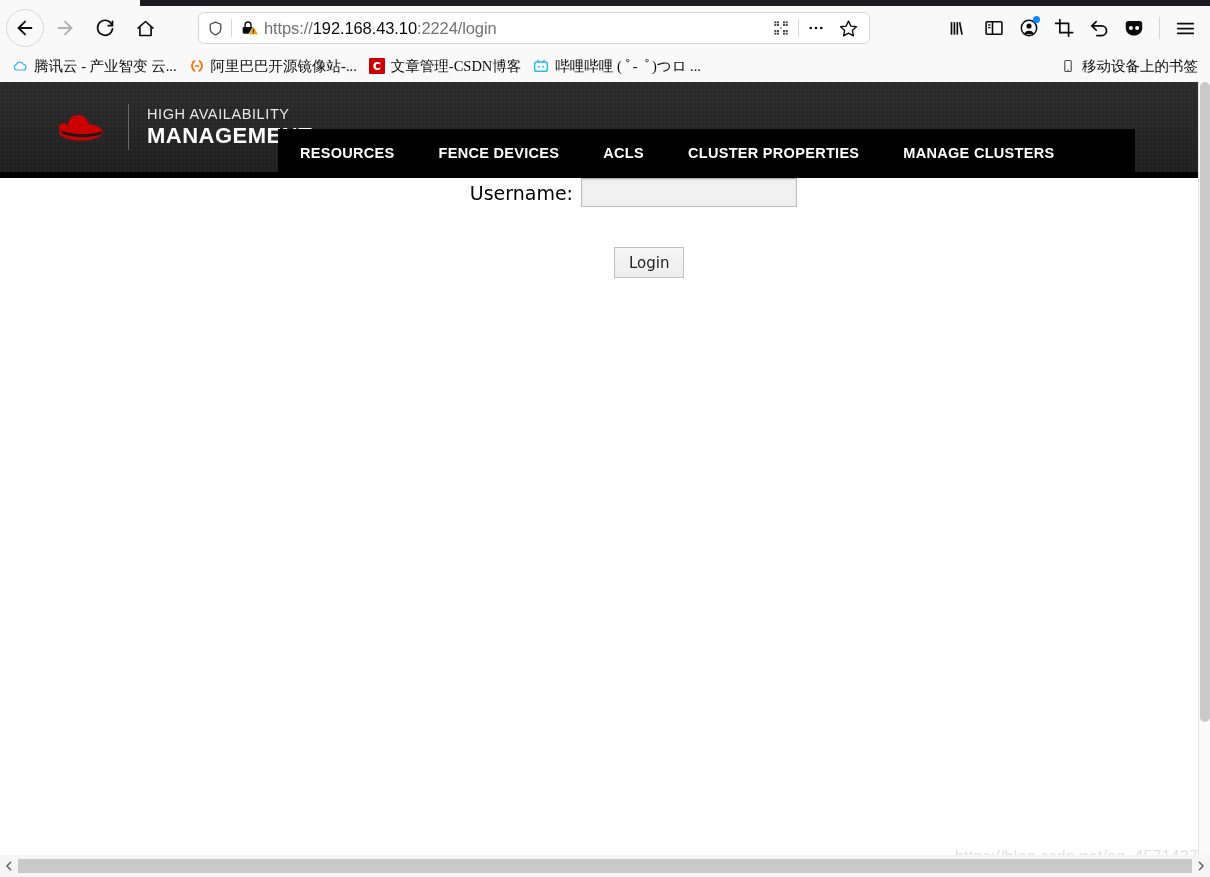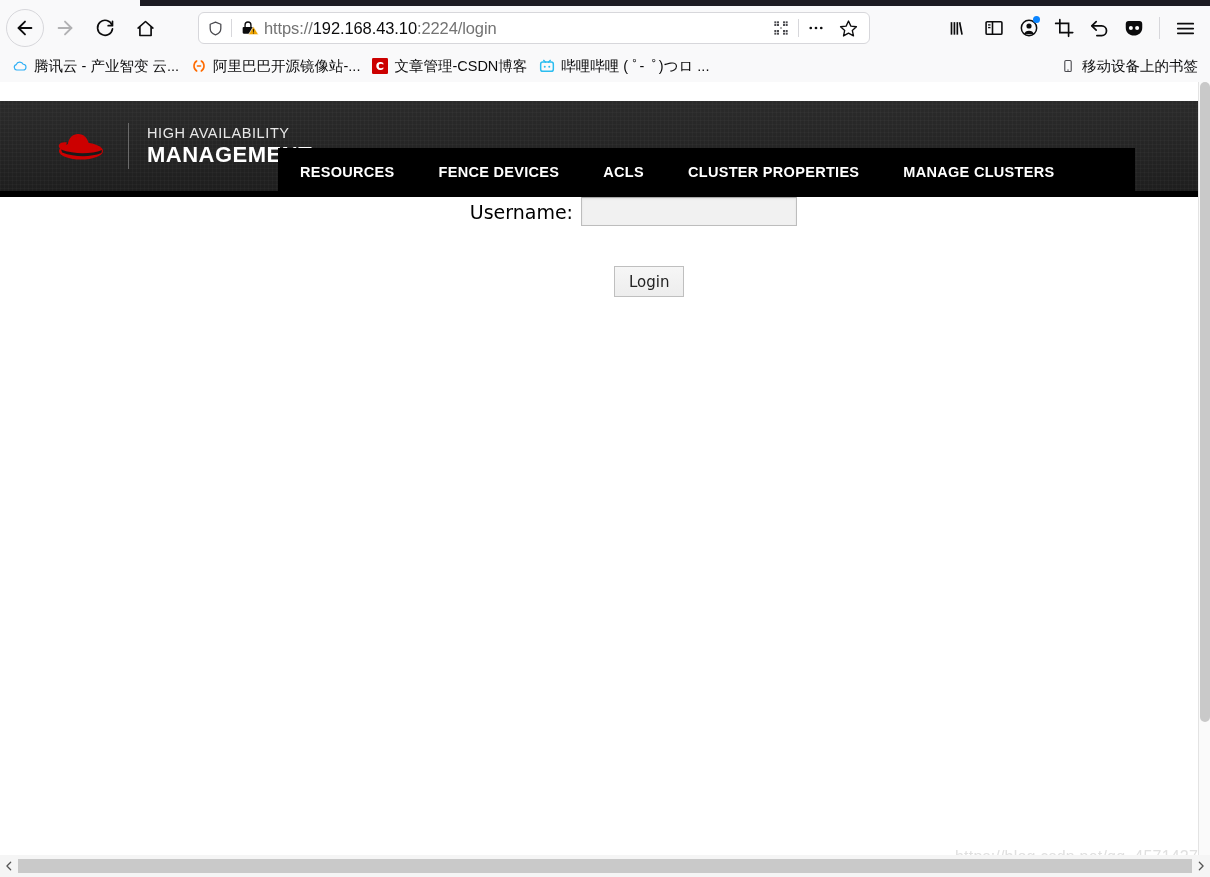--- a/index.html
+++ b/index.html
@@ -63,39 +63,38 @@
   }
   .badge-dot {
     position: absolute; top: 5px; right: 6px;
     width: 7px; height: 7px; border-radius: 50%; background: #0a84ff;
   }
   .tb-sep { width: 1px; height: 22px; background: #d7d7db; margin: 0 7px; }
 
   
   .bookmarks {
     position: absolute; left: 0; top: 50px; width: 1210px; height: 32px;
-    background: #f9f9fa; display: flex; align-items: center; padding: 0 6px;
+    background: #f9f9fa; display: flex; align-items: center; padding: 0 6px; font-family: Liberation Serif, serif;
   }
   .bm {
     display: flex; align-items: center; gap: 6px;
     padding: 3px 6px; border-radius: 2px; white-space: nowrap;
   }
   .bm-label { font-size: 14.5px; color: #0c0c0d; }
   .bm-spacer { flex: 1; }
   .favicon { width: 16px; height: 16px; display: flex; align-items: center; justify-content: center; }
 
   
   .page { position: absolute; left: 0; top: 82px; width: 1198px; height: 773px; background: #fff; overflow: hidden; }
   .ha-header {
     position: relative; width: 1198px; height: 96px;
     background:
       repeating-linear-gradient(0deg, rgba(255,255,255,0.022) 0px, rgba(255,255,255,0.022) 1px, transparent 1px, transparent 4px),
       repeating-linear-gradient(90deg, rgba(255,255,255,0.022) 0px, rgba(255,255,255,0.022) 1px, transparent 1px, transparent 4px),
       linear-gradient(180deg, #2b2b2b 0%, #242424 55%, #1d1d1d 100%);
-    margin-top: 19px;
   }
   .brand { position: absolute; left: 48px; top: 22px; display: flex; align-items: center; gap: 18px; }
   .rh-logo { width: 62px; height: 46px; }
   .brand-sep { width: 1px; height: 46px; background: #6a6a6a; }
   .brand-text { color: #fff; line-height: 1; }
   .brand-l1 { font-size: 14.5px; letter-spacing: 0.6px; font-weight: 400; color: #e8e8e8; }
   .brand-l2 { font-size: 22px; letter-spacing: 0.5px; font-weight: bold; margin-top: 4px; color: #ffffff; }
 
   .ha-nav {
     position: absolute; left: 278px; top: 47px; width: 857px; height: 49px;

